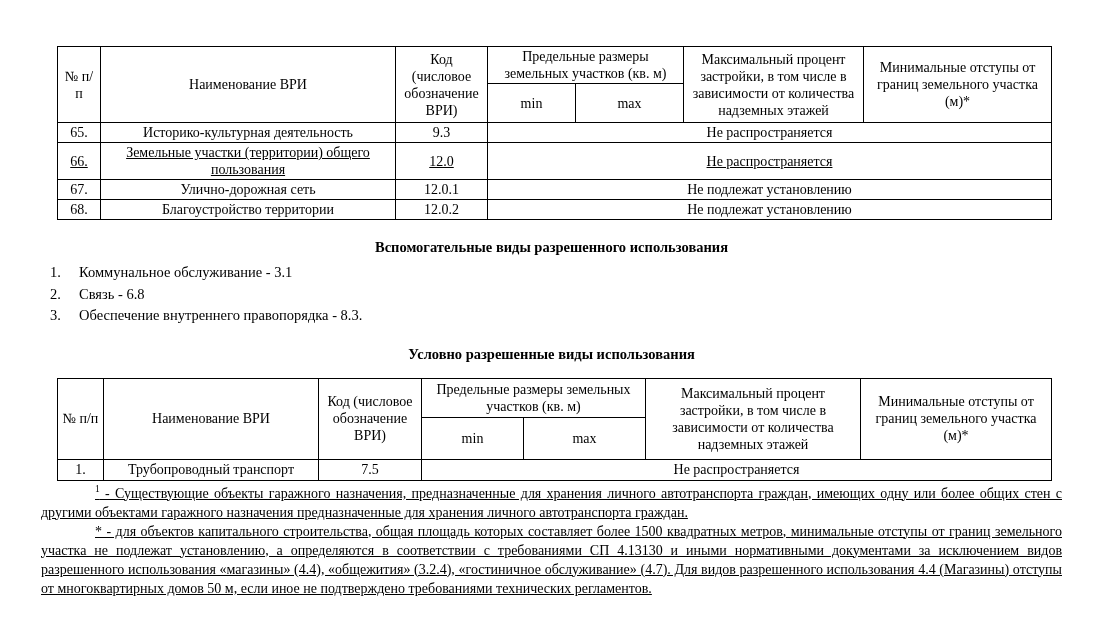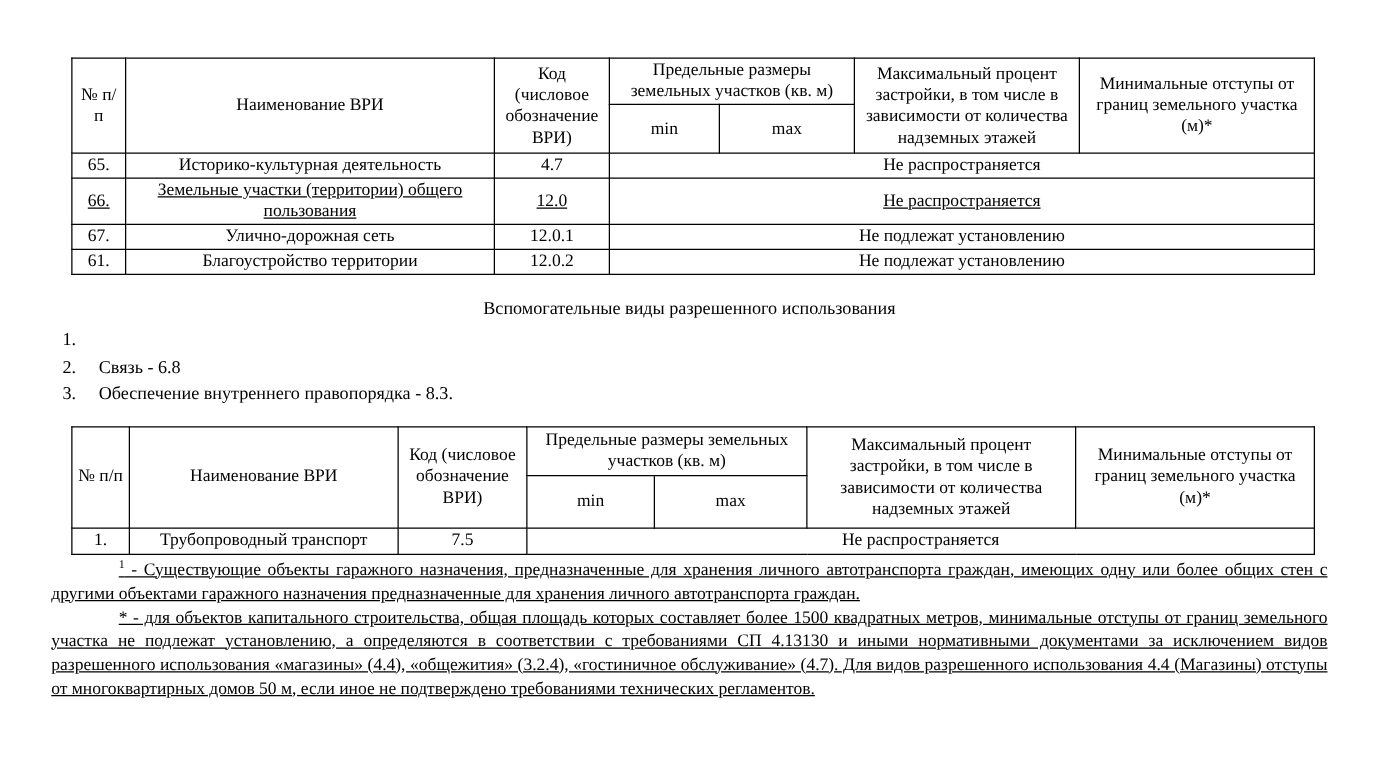--- a/index.html
+++ b/index.html
@@ -38,20 +38,21 @@
   table.t1 tbody tr.r0 { height: 18px; }
   table.t1 tbody tr.r1 { height: 37px; text-decoration: underline; }
   table.t1 tbody tr.r2 { height: 19px; font-family: Liberation Serif, serif; }
   table.t1 tbody tr.r3 { height: 19px; }
 
   .section-title {
     text-align: center;
     font-size: 14.5px;
     line-height: 19px;
     margin-top: 18px;
+    font-weight: bold;
   }
   .aux-list {
     margin: 5px 0 0 50px;
     font-size: 14.5px;
   }
   .aux-item {
     display: flex;
     line-height: 21.5px;
   }
   .aux-item .num { width: 29px; flex: 0 0 29px; }
@@ -100,60 +101,62 @@
       </tr>
       <tr class="hdr-sub">
         <th>min</th>
         <th>max</th>
       </tr>
     </thead>
     <tbody>
       <tr class="r0">
         <td>65.</td>
         <td>Историко-культурная деятельность</td>
-        <td>4.7</td>
+        <td>9.3</td>
         <td colspan="4">Не распространяется</td>
       </tr>
       <tr class="r1">
         <td>66.</td>
         <td>Земельные участки (территории) общего пользования</td>
         <td>12.0</td>
         <td colspan="4">Не распространяется</td>
       </tr>
       <tr class="r2">
         <td>67.</td>
         <td>Улично-дорожная сеть</td>
         <td>12.0.1</td>
         <td colspan="4">Не подлежат установлению</td>
       </tr>
       <tr class="r3">
-        <td>61.</td>
+        <td>68.</td>
         <td>Благоустройство территории</td>
         <td>12.0.2</td>
         <td colspan="4">Не подлежат установлению</td>
       </tr>
     </tbody>
   </table>
 
   <div class="section-title">Вспомогательные виды разрешенного использования</div>
 
   <div class="aux-list">
     <div class="aux-item">
       <span class="num">1.</span>
+      <span>Коммунальное обслуживание - 3.1</span>
     </div>
     <div class="aux-item">
       <span class="num">2.</span>
       <span>Связь - 6.8</span>
     </div>
     <div class="aux-item">
       <span class="num">3.</span>
       <span>Обеспечение внутреннего правопорядка - 8.3.</span>
     </div>
   </div>
 
+  <div class="section-title">Условно разрешенные виды использования</div>
 
   <table class="vri t2">
     <colgroup>
       <col style="width:46px">
         <col style="width:215px">
         <col style="width:103px">
       <col style="width:102px">
         <col style="width:122px">
         <col style="width:215px">
         <col style="width:191px">

